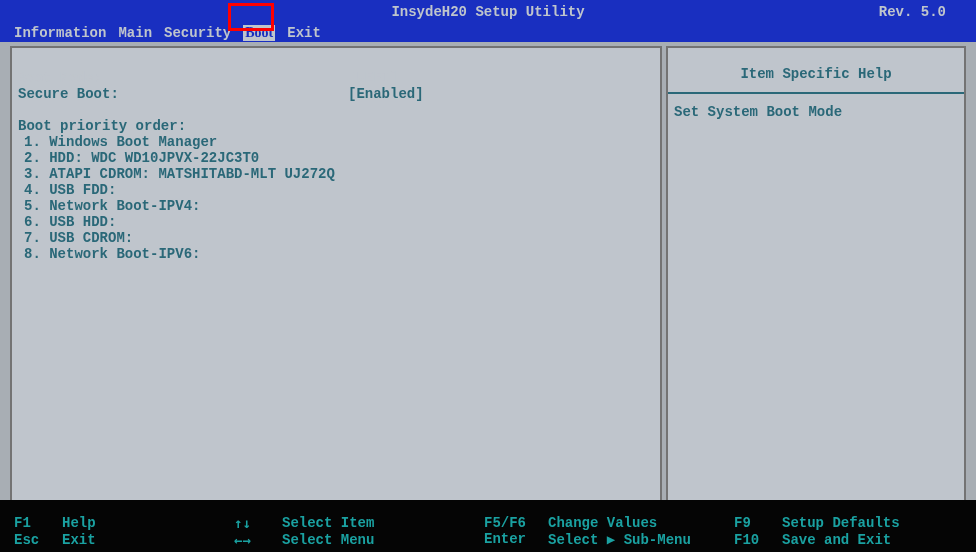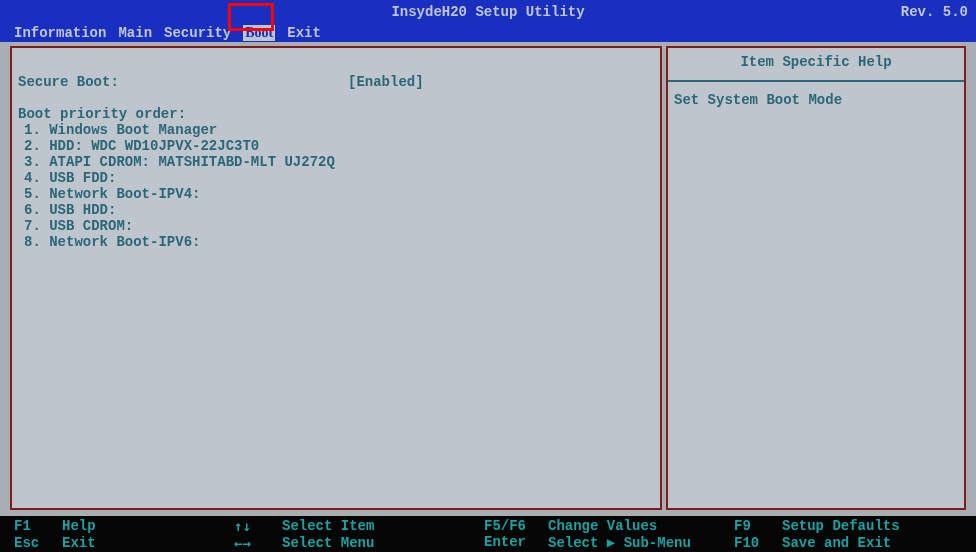--- a/index.html
+++ b/index.html
@@ -21,21 +21,21 @@
     color: #bfc5cc;
     display: flex;
     align-items: center;
     padding: 12px 14px;
     position: relative;
   }
   .title-center {
     flex: 1;
     text-align: center;
   }
-  .rev { position: absolute; right: 8px; }
+  .rev { position: absolute; right: 30px; }
   .menu-bar {
     width: 100%;
     height: 18px;
     background: #192fc0;
     display: flex;
     align-items: center;
     padding: 0 14px;
     gap: 12px;
   }
   .menu-item { color: #bfc5cc; cursor: pointer; }
@@ -55,48 +55,48 @@
     pointer-events: none;
     z-index: 10;
   }
   .content {
     display: flex;
     height: 472px;
     padding: 4px 10px 4px 10px;
     gap: 4px;
   }
   .pane {
-    border: 2px solid #7f1d1d;
+    border: 2px solid #737373;
     background: #bfc5cc;
-    padding: 4px 6px;
+    padding: 16px 6px;
     line-height: 16px;
   }
   .left-pane { flex: 1; }
   .right-pane { width: 300px; }
   .row { display: flex; }
   .row-label { width: 330px; }
   .row-value { color: #2a6878; }
   .row.hl .row-label { color: #bfc5cc; }
   .row.hl .row-value { color: #bfc5cc; }
   .plist { margin-left: 6px; }
   .help-title {
     text-align: center;
     margin-top: 2px;
     margin-bottom: 24px;
   }
   .footer {
     position: absolute;
     bottom: 0;
     left: 0;
     width: 100%;
-    height: 36px;
+    height: 52px;
     background: #050505;
     color: #1aa1a1;
     font-weight: bold;
-    padding: 2px 14px;
+    padding: 15px 14px;
     display: grid;
     grid-template-columns: 220px 250px 250px 1fr;
     grid-template-rows: 1fr 1fr;
     align-items: center;
     margin-top: 40px;
   }
   .fk { display: flex; gap: 14px; }
   .fk .key { width: 34px; color: #1aa1a1; }
   .fk .lbl { color: #1aa1a1; }
   .arrow { font-family: monospace; }

